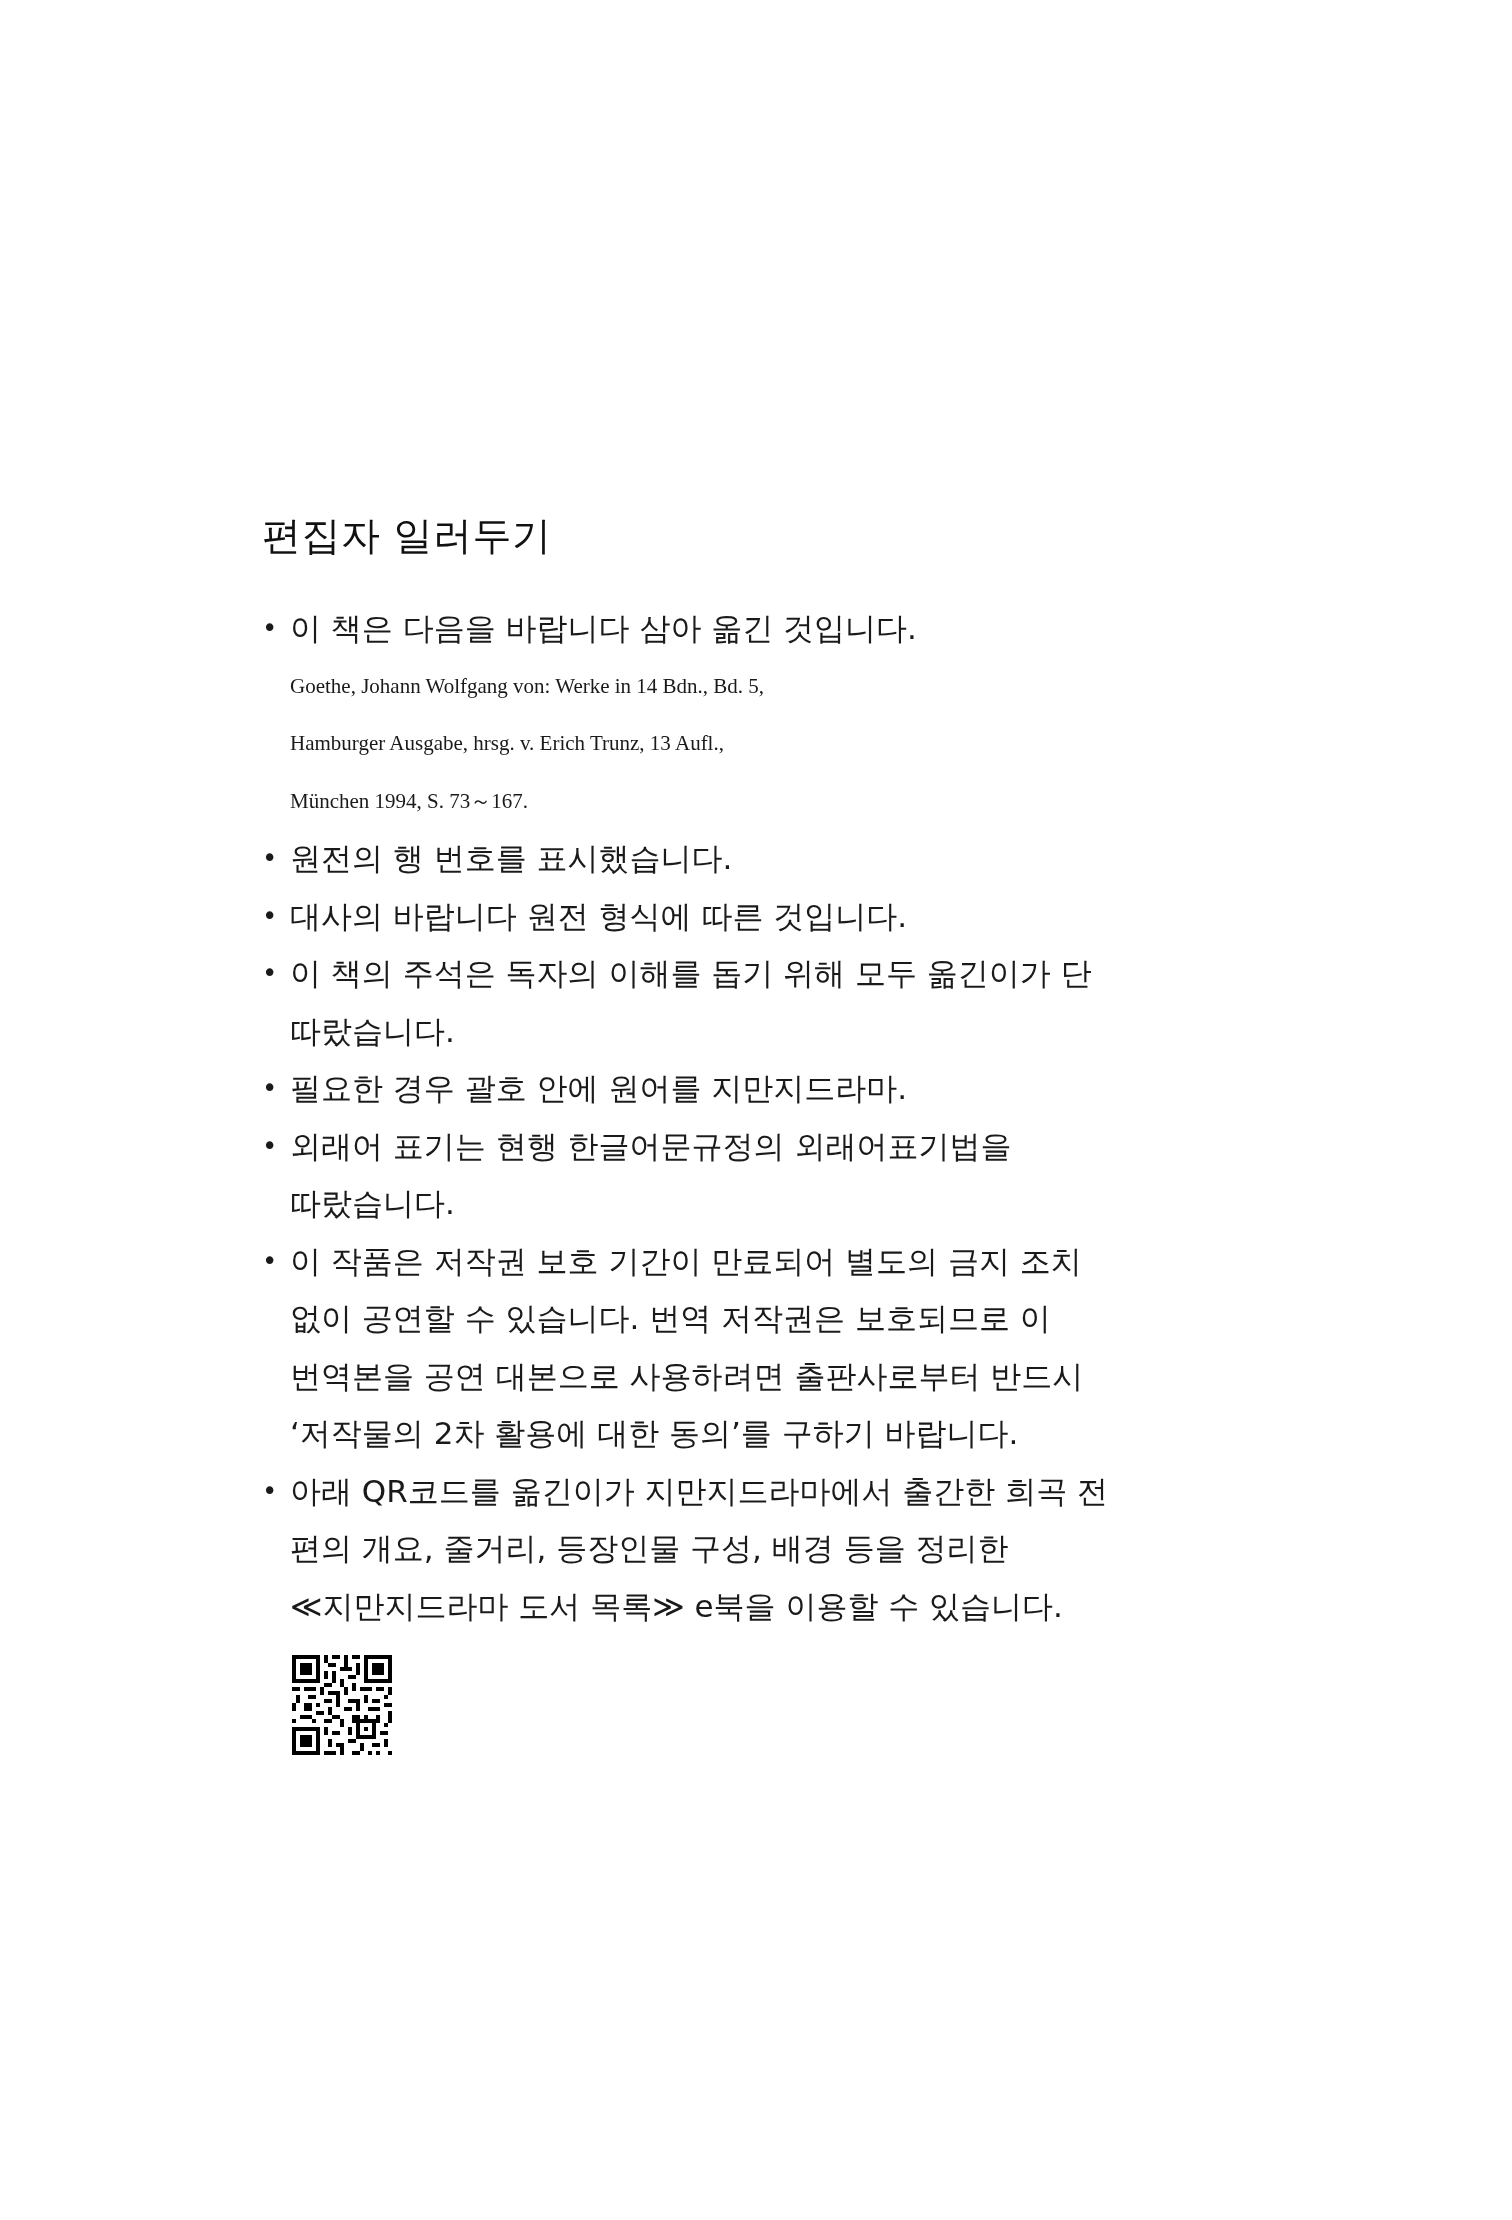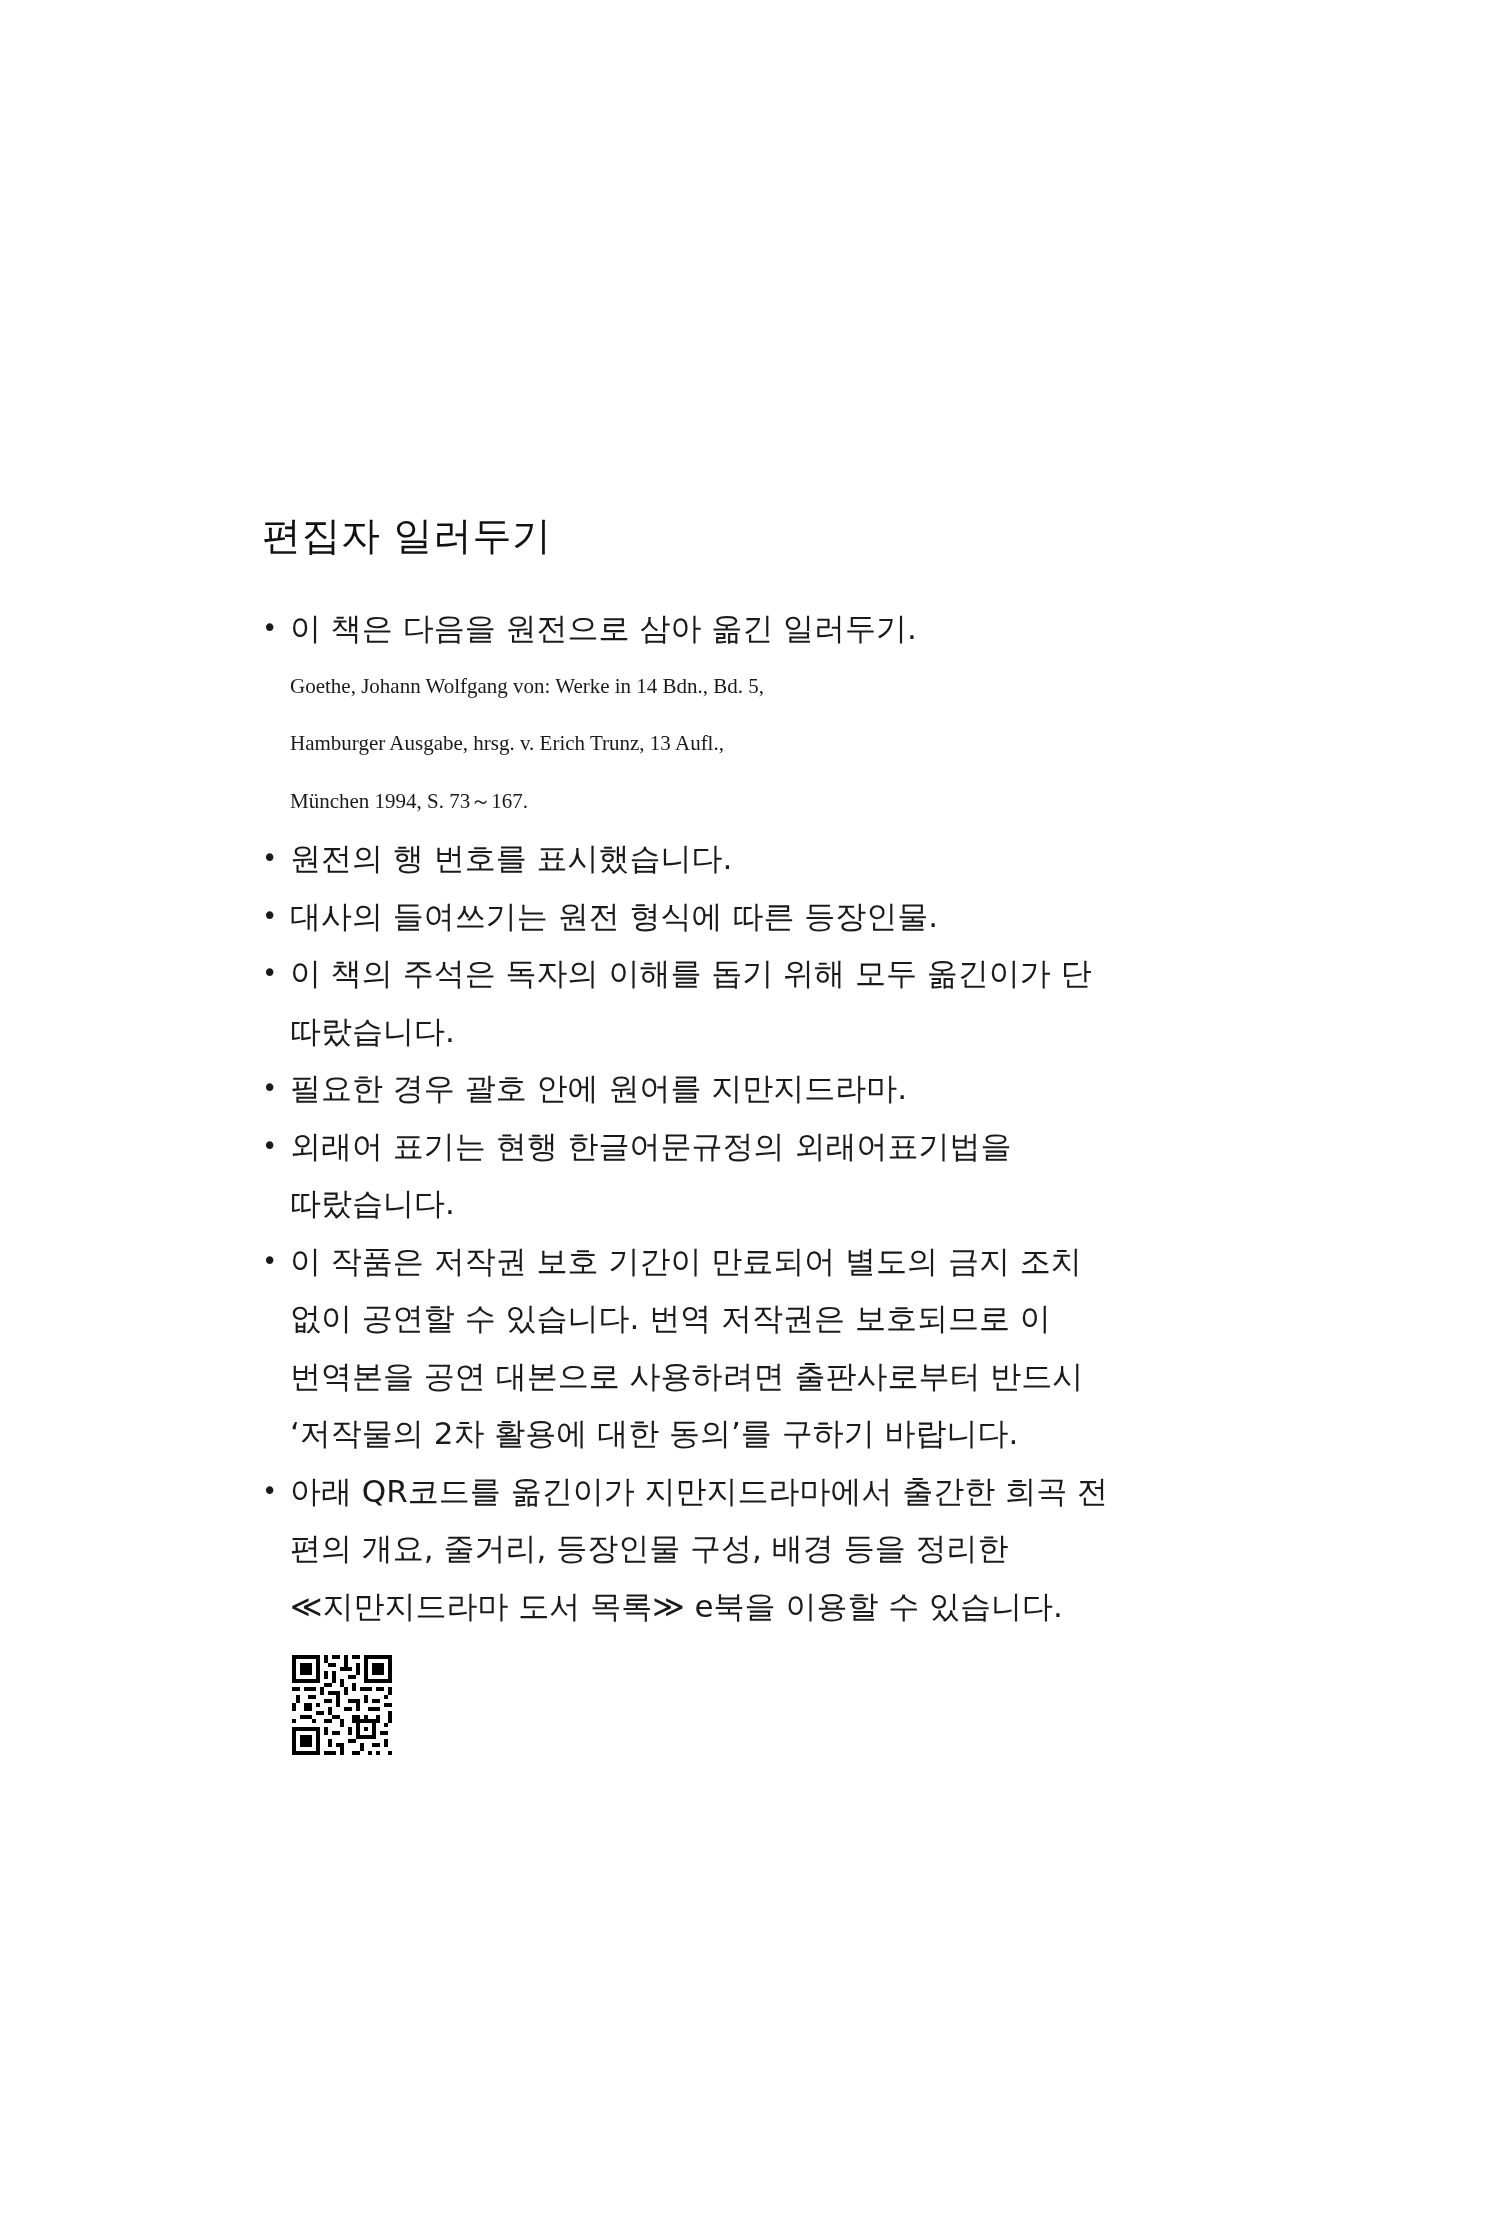--- a/index.html
+++ b/index.html
@@ -81,42 +81,42 @@
 </head>
 <body>
 
 <div class="page">
   <h1 class="title">편집자 일러두기</h1>
 
   <ul class="notes" id="notes">
       <li>
         <div class="line">
           <span class="bullet">•</span>
-          <span class="text">이 책은 다음을 원전으로 삼아 옮긴 일러두기.</span>
+          <span class="text">이 책은 다음을 바랍니다 삼아 옮긴 것입니다.</span>
         </div>
         <div class="line latin">
           <span class="text">Goethe, Johann Wolfgang von: Werke in 14 Bdn., Bd. 5,</span>
         </div>
         <div class="line latin">
           <span class="text">Hamburger Ausgabe, hrsg. v. Erich Trunz, 13 Aufl.,</span>
         </div>
         <div class="line latin">
           <span class="text">München 1994, S. 73～167.</span>
         </div>
       </li>
       <li>
         <div class="line">
           <span class="bullet">•</span>
           <span class="text">원전의 행 번호를 표시했습니다.</span>
         </div>
       </li>
       <li>
         <div class="line">
           <span class="bullet">•</span>
-          <span class="text">대사의 들여쓰기는 원전 형식에 따른 등장인물.</span>
+          <span class="text">대사의 바랍니다 원전 형식에 따른 것입니다.</span>
         </div>
       </li>
       <li>
         <div class="line">
           <span class="bullet">•</span>
           <span class="text">이 책의 주석은 독자의 이해를 돕기 위해 모두 옮긴이가 단</span>
         </div>
         <div class="line">
           <span class="text">따랐습니다.</span>
         </div>

